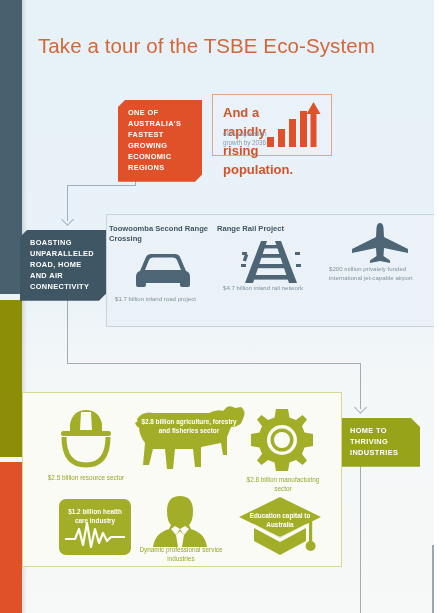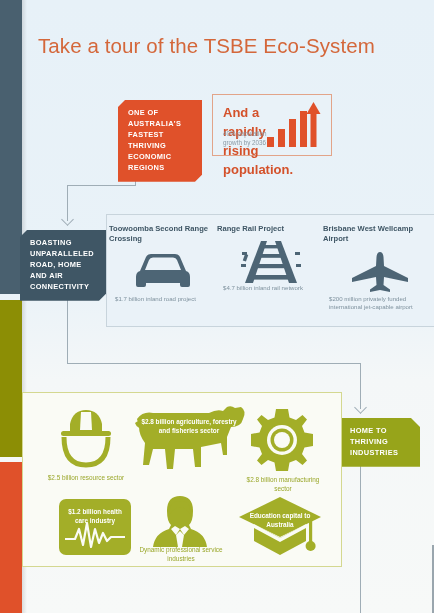--- a/index.html
+++ b/index.html
@@ -141,21 +141,21 @@
   <div class="conn conn-v" id="conn-a-v2"></div>
   <div class="arrow-down-chev" id="conn-a-ar"></div>
 
   <div class="conn conn-v" id="conn-b-v1"></div>
   <div class="conn conn-h" id="conn-b-h"></div>
   <div class="conn conn-v" id="conn-b-v2"></div>
   <div class="arrow-down-chev" id="conn-b-ar"></div>
 
   <div class="conn conn-v" id="conn-c-v"></div>
 
-  <div class="flag flag-orange" id="flag-regions">ONE OF AUSTRALIA'S FASTEST THRIVING ECONOMIC REGIONS</div>
+  <div class="flag flag-orange" id="flag-regions">ONE OF AUSTRALIA'S FASTEST GROWING ECONOMIC REGIONS</div>
 
   <div id="pop-box">
     <div class="pop-head">And a rapidly rising population.</div>
     <div class="pop-sub">40% population growth by 2036</div>
     <svg id="pop-chart" viewBox="0 0 58 46">
       <rect x="2" y="36" width="7" height="10" fill="#e0512a"></rect>
       <rect x="13" y="28" width="7" height="18" fill="#e0512a"></rect>
       <rect x="24" y="18" width="7" height="28" fill="#e0512a"></rect>
       <rect x="35" y="10" width="7" height="36" fill="#e0512a"></rect>
       <g fill="#e0512a">
@@ -199,21 +199,20 @@
             <rect x="54" y="12" width="5" height="3"></rect>
             <rect x="0" y="24" width="5" height="3"></rect>
             <rect x="55" y="24" width="5" height="3"></rect>
           </g>
         </svg>
       </div>
       <div class="tcol-sub">$4.7 billion inland rail network</div>
     </div>
 
     <div class="tcol tcol-3">
-      <div class="tcol-title">Brisbane West Wellcamp Airport</div>
       <div class="tcol-icon">
         <svg width="62" height="42" viewBox="0 0 62 42">
           <path fill="#4d6575" d="M31 1 Q34 1 34.5 6 L35 15 L59 27 L59 31 L35 26 L34.5 34 L41 38.5 L41 41 L31 39 L21 41 L21 38.5 L27.5 34 L27 26 L3 31 L3 27 L27 15 L27.5 6 Q28 1 31 1 Z"></path>
         </svg>
       </div>
       <div class="tcol-sub">$200 million privately funded international jet-capable airport</div>
     </div>
 
   </div>
 

